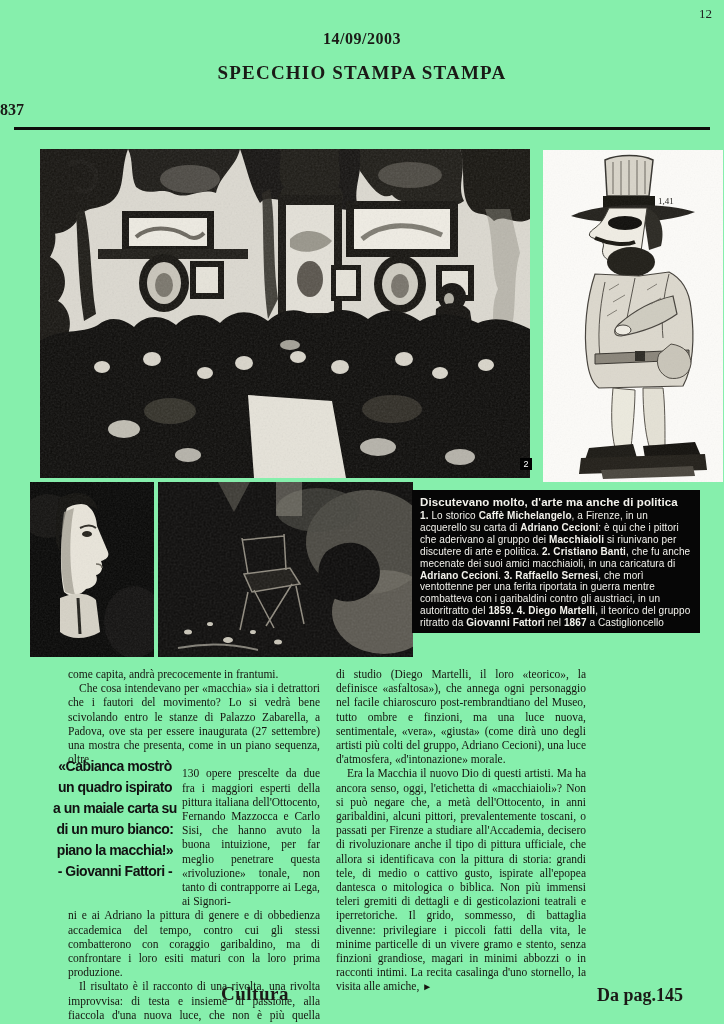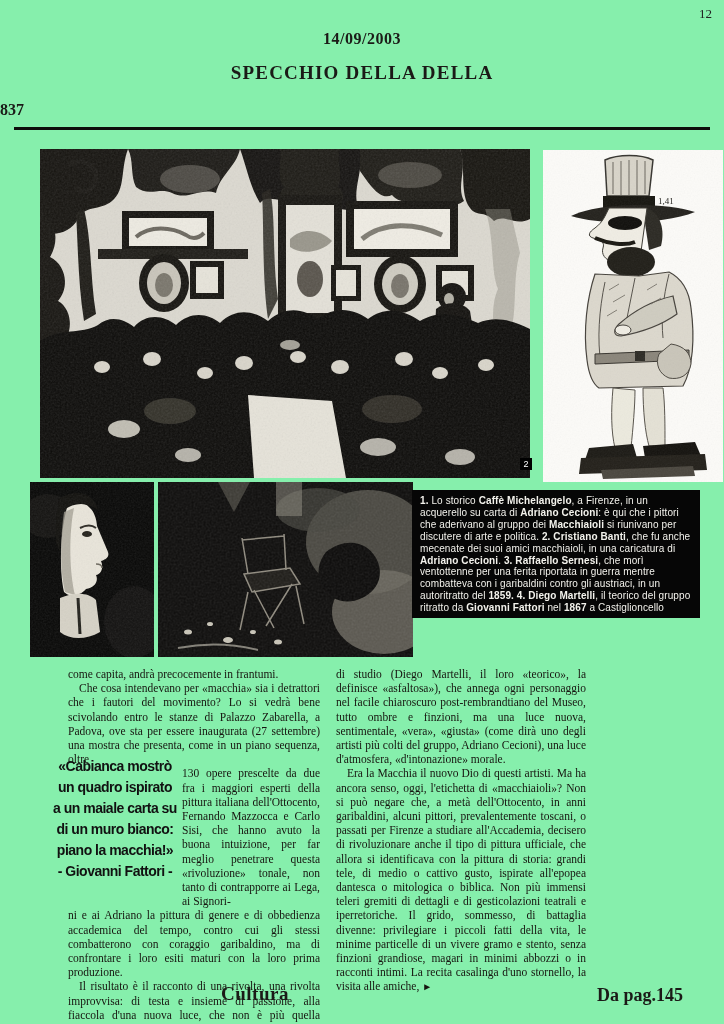--- a/index.html
+++ b/index.html
@@ -55,21 +55,21 @@
                    font-weight:bold; font-size:19px; letter-spacing:.5px; }
   .cont-ref { position:absolute; left:597px; top:985px; font-weight:bold; font-size:18px; }
 </style>
 </head>
 <body>
 
 <div class="page">
 
   <div class="pagenum">12</div>
   <div class="hdr-date">14/09/2003</div>
-  <div class="hdr-pub">SPECCHIO DELLA DELLA</div>
+  <div class="hdr-pub">SPECCHIO STAMPA STAMPA</div>
   <div class="hdr-issue">837</div>
   <div class="hdr-rule"></div>
 
   <svg class="img-abs" style="left:40px; top:149px;" width="490" height="329" viewBox="0 0 490 329">
     <defs>
       <filter id="gr1" x="0" y="0" width="100%" height="100%">
         <feTurbulence type="fractalNoise" baseFrequency="0.55" numOctaves="2" result="n"></feTurbulence>
         <feColorMatrix in="n" type="saturate" values="0"></feColorMatrix>
       </filter>
     </defs>
@@ -233,20 +233,21 @@
     <ellipse cx="30" cy="150" rx="4" ry="2.5" fill="#c9c5b8"></ellipse>
     <ellipse cx="52" cy="142" rx="3" ry="2" fill="#c9c5b8"></ellipse>
     <ellipse cx="70" cy="158" rx="5" ry="3" fill="#c9c5b8"></ellipse>
     <ellipse cx="95" cy="150" rx="3" ry="2" fill="#c9c5b8"></ellipse>
     <ellipse cx="120" cy="160" rx="4" ry="2.5" fill="#c9c5b8"></ellipse>
     <path d="M20,166 Q60,158 100,168" stroke="#b5b1a4" stroke-width="2" fill="none" opacity="0.7"></path>
     <rect width="255" height="175" filter="url(#gr4)" opacity="0.14"></rect>
   </svg>
 
   <div class="caption-box">
+    <div class="caption-title">Discutevano molto, d'arte ma anche di politica</div>
     <div class="caption-body"><b>1.</b><span> Lo storico </span><b>Caffè Michelangelo</b><span>, a Firenze, in un acquerello su carta di </span><b>Adriano Cecioni</b><span>: è qui che i pittori che aderivano al gruppo dei </span><b>Macchiaioli</b><span> si riunivano per discutere di arte e politica. </span><b>2. Cristiano Banti</b><span>, che fu anche mecenate dei suoi amici macchiaioli, in una caricatura di </span><b>Adriano Cecioni</b><span>. </span><b>3. Raffaello Sernesi</b><span>, che morì ventottenne per una ferita riportata in guerra mentre combatteva con i garibaldini contro gli austriaci, in un autoritratto del </span><b>1859.</b><span> </span><b>4. Diego Martelli</b><span>, il teorico del gruppo ritratto da </span><b>Giovanni Fattori</b><span> nel </span><b>1867</b><span> a Castiglioncello</span></div>
   </div>
 
   <div class="col col-left">
     <p>come capita, andrà precocemente in frantumi.</p>
     <p class="indent">Che cosa intendevano per «macchia» sia i detrattori che i fautori del movimento? Lo si vedrà bene scivolando entro le stanze di Palazzo Zabarella, a Padova, ove sta per essere inaugurata (27 settembre) una mostra che presenta, come in un piano sequenza, oltre</p>
     <p class="narrow">130 opere prescelte da due fra i maggiori esperti della pittura italiana dell'Ottocento, Fernando Mazzocca e Carlo Sisi, che hanno avuto la buona intuizione, per far meglio penetrare questa «rivoluzione» tonale, non tanto di con­trapporre ai Lega, ai Signori-</p>
     <p>ni e ai Adriano la pittura di genere e di obbedienza accademica del tempo, contro cui gli stessi combatterono con coraggio garibaldino, ma di confrontare i loro esiti maturi con la loro prima produzione.</p>
     <p class="indent">Il risultato è il racconto di una rivolta, una rivolta improvvisa: di testa e insieme di passione, alla fiaccola d'una nuova luce, che non è più quella artificiosa,</p>
   </div>

